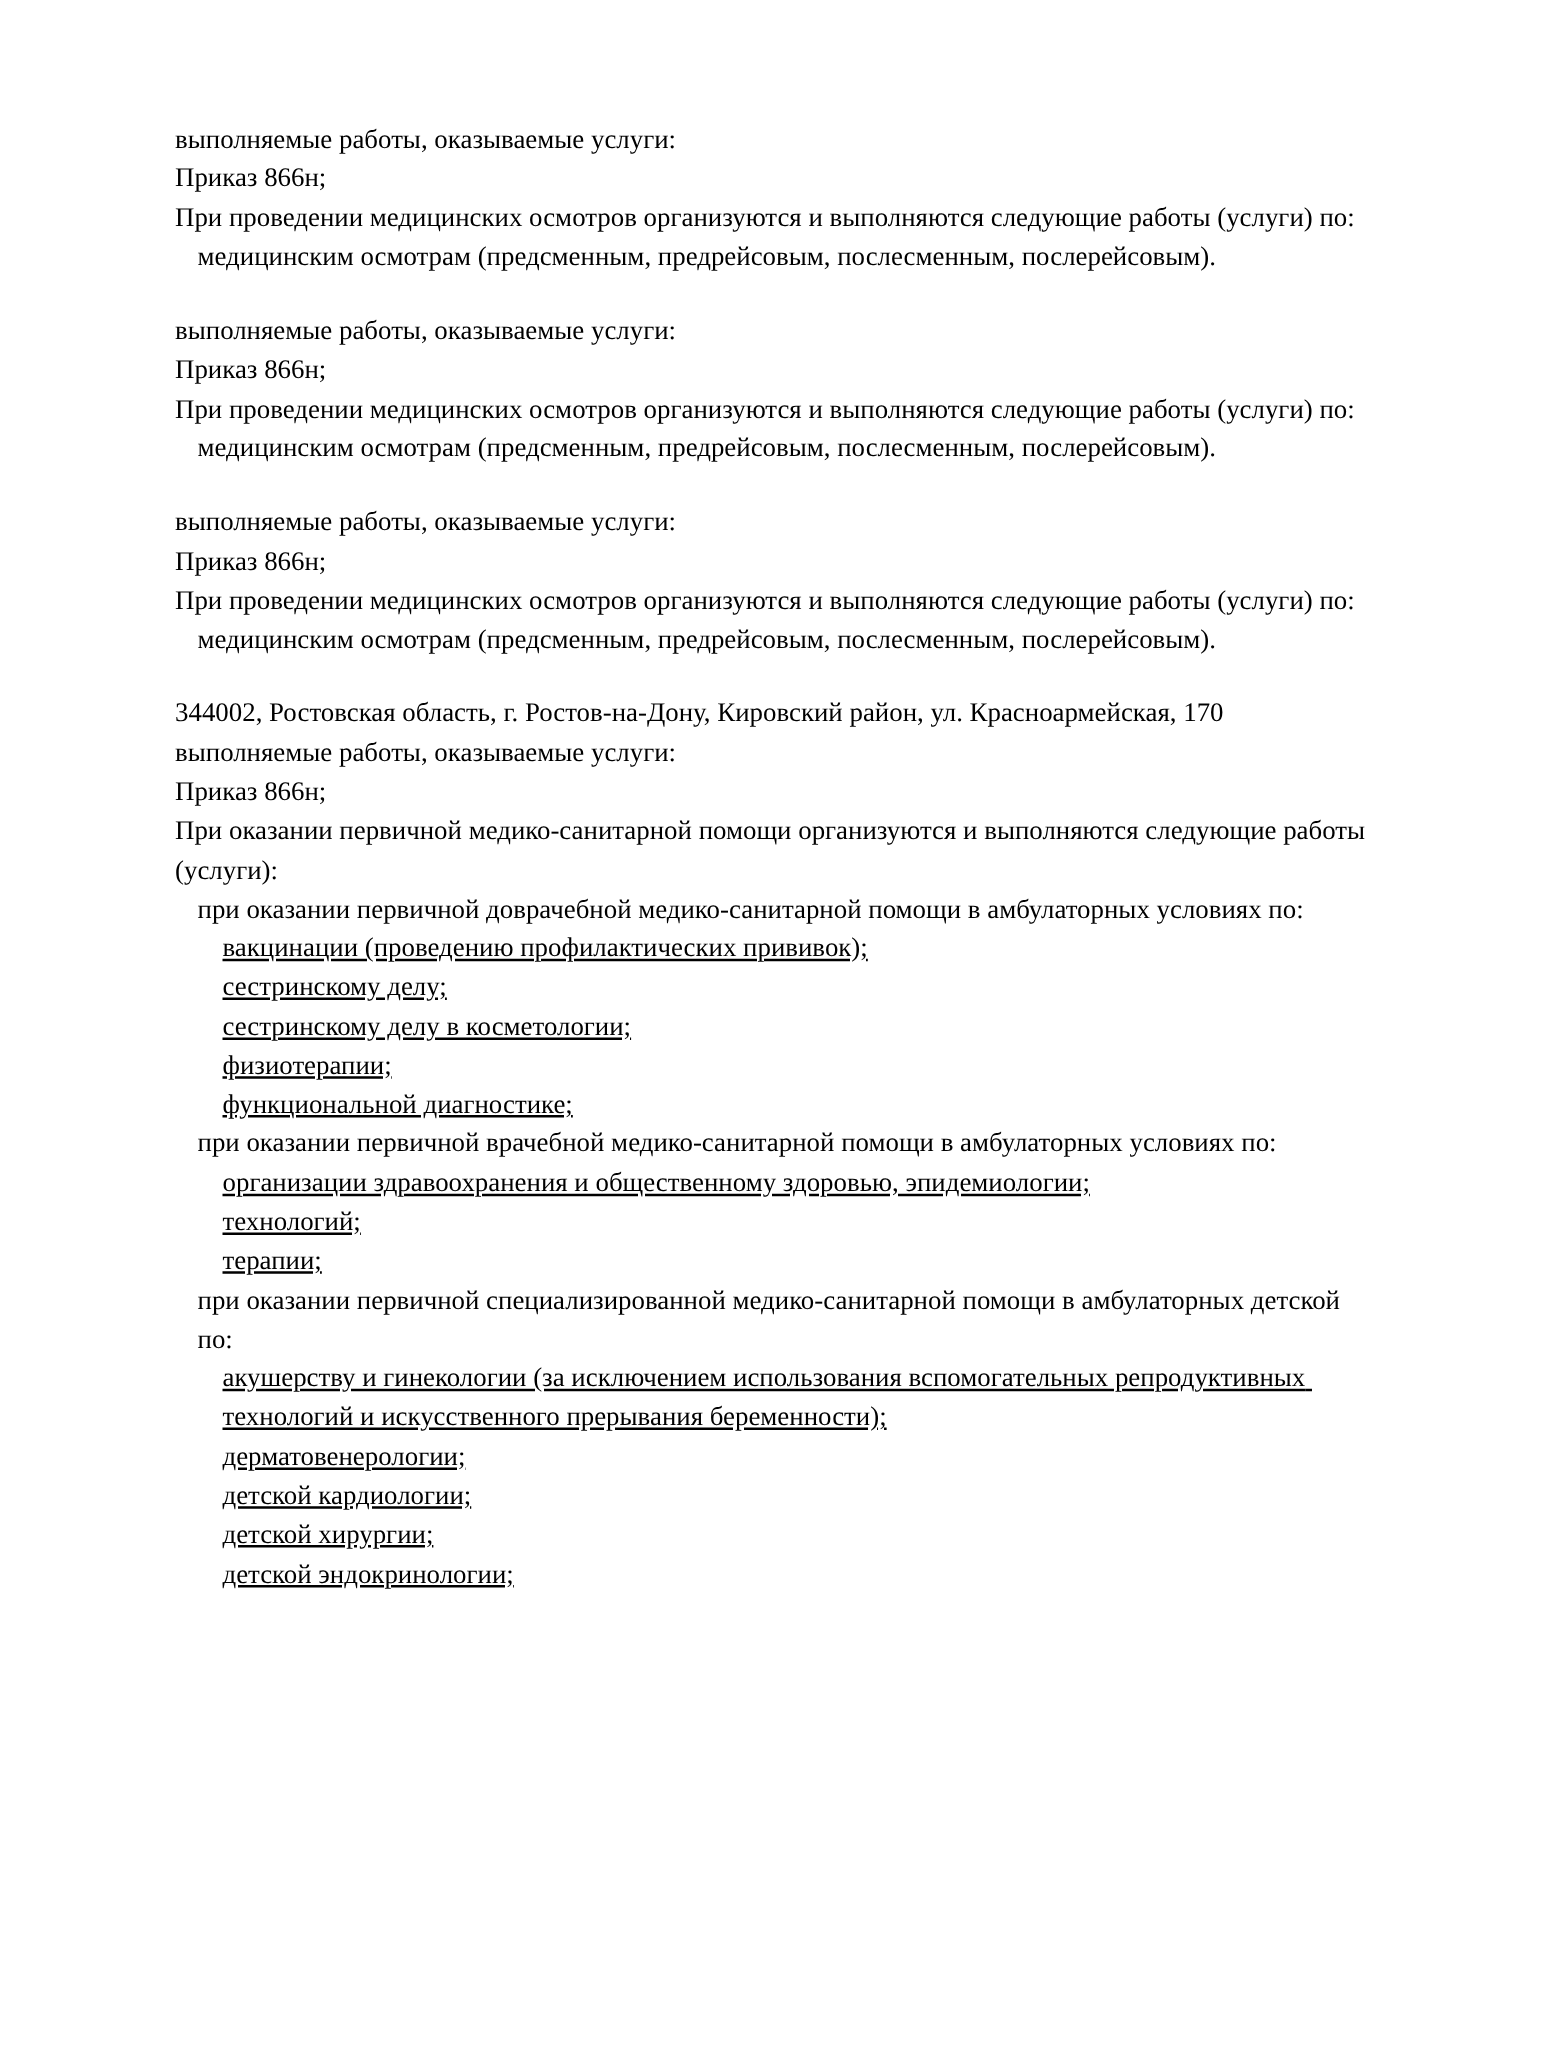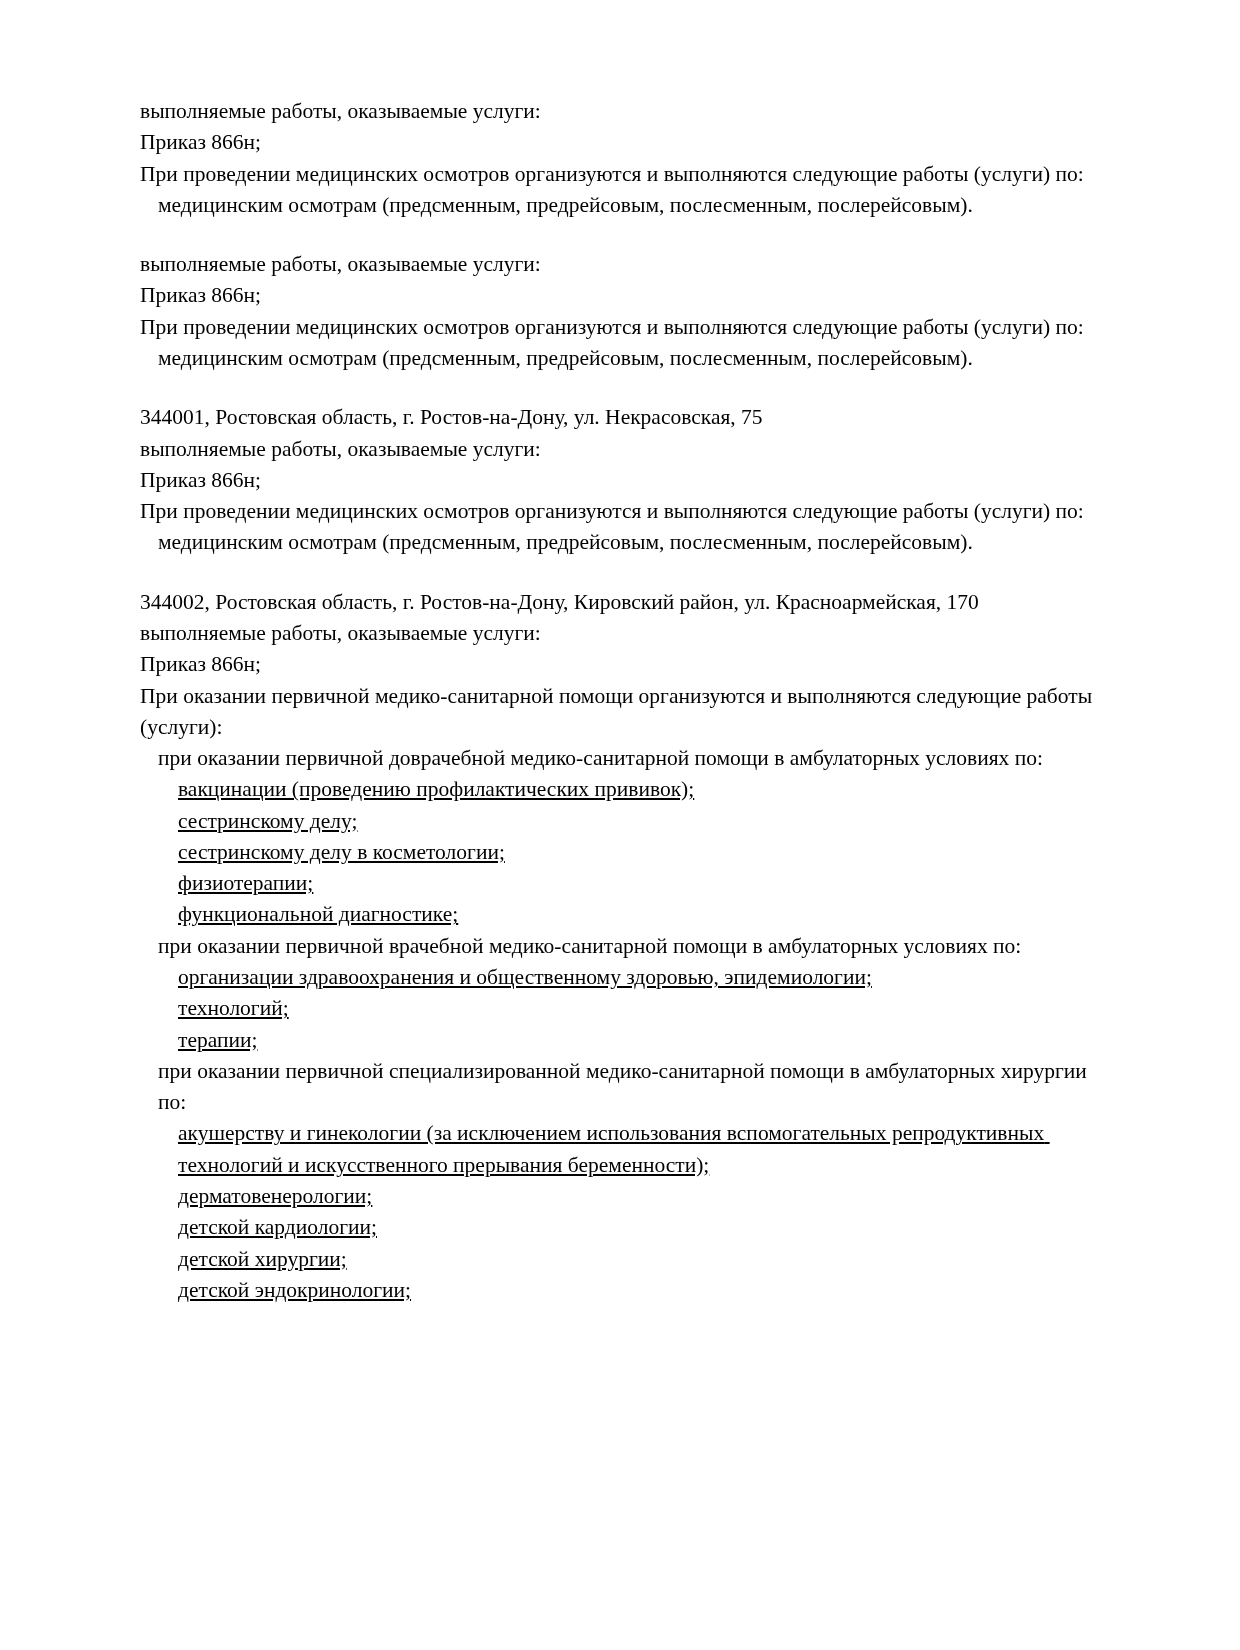--- a/index.html
+++ b/index.html
@@ -51,42 +51,41 @@
         <p class="line lvl0">При проведении медицинских осмотров организуются и выполняются следующие работы (услуги) по:</p>
         <p class="line lvl1">медицинским осмотрам (предсменным, предрейсовым, послесменным, послерейсовым).</p>
       </div>
       <div class="block">
         <p class="line lvl0">выполняемые работы, оказываемые услуги:</p>
         <p class="line lvl0">Приказ 866н;</p>
         <p class="line lvl0">При проведении медицинских осмотров организуются и выполняются следующие работы (услуги) по:</p>
         <p class="line lvl1">медицинским осмотрам (предсменным, предрейсовым, послесменным, послерейсовым).</p>
       </div>
       <div class="block">
-        <p class="line lvl0">344001, Ростовская область, г. Ростов-на-Дону, ул. Некрасовская, 75</p>
         <p class="line lvl0">выполняемые работы, оказываемые услуги:</p>
         <p class="line lvl0">Приказ 866н;</p>
         <p class="line lvl0">При проведении медицинских осмотров организуются и выполняются следующие работы (услуги) по:</p>
         <p class="line lvl1">медицинским осмотрам (предсменным, предрейсовым, послесменным, послерейсовым).</p>
       </div>
       <div class="block">
         <p class="line lvl0">344002, Ростовская область, г. Ростов-на-Дону, Кировский район, ул. Красноармейская, 170</p>
         <p class="line lvl0">выполняемые работы, оказываемые услуги:</p>
         <p class="line lvl0">Приказ 866н;</p>
         <p class="line lvl0">При оказании первичной медико-санитарной помощи организуются и выполняются следующие работы (услуги):</p>
         <p class="line lvl1">при оказании первичной доврачебной медико-санитарной помощи в амбулаторных условиях по:</p>
         <p class="line lvl2">вакцинации (проведению профилактических прививок);</p>
         <p class="line lvl2">сестринскому делу;</p>
         <p class="line lvl2">сестринскому делу в косметологии;</p>
         <p class="line lvl2">физиотерапии;</p>
         <p class="line lvl2">функциональной диагностике;</p>
         <p class="line lvl1">при оказании первичной врачебной медико-санитарной помощи в амбулаторных условиях по:</p>
         <p class="line lvl2">организации здравоохранения и общественному здоровью, эпидемиологии;</p>
         <p class="line lvl2">технологий;</p>
         <p class="line lvl2">терапии;</p>
-        <p class="line lvl1">при оказании первичной специализированной медико-санитарной помощи в амбулаторных хирургии по:</p>
+        <p class="line lvl1">при оказании первичной специализированной медико-санитарной помощи в амбулаторных детской по:</p>
         <p class="line lvl2">акушерству и гинекологии (за исключением использования вспомогательных репродуктивных технологий и искусственного прерывания беременности);</p>
         <p class="line lvl2">дерматовенерологии;</p>
         <p class="line lvl2">детской кардиологии;</p>
         <p class="line lvl2">детской хирургии;</p>
         <p class="line lvl2">детской эндокринологии;</p>
       </div>
     </div>
 </div>
 
 </body></html>

